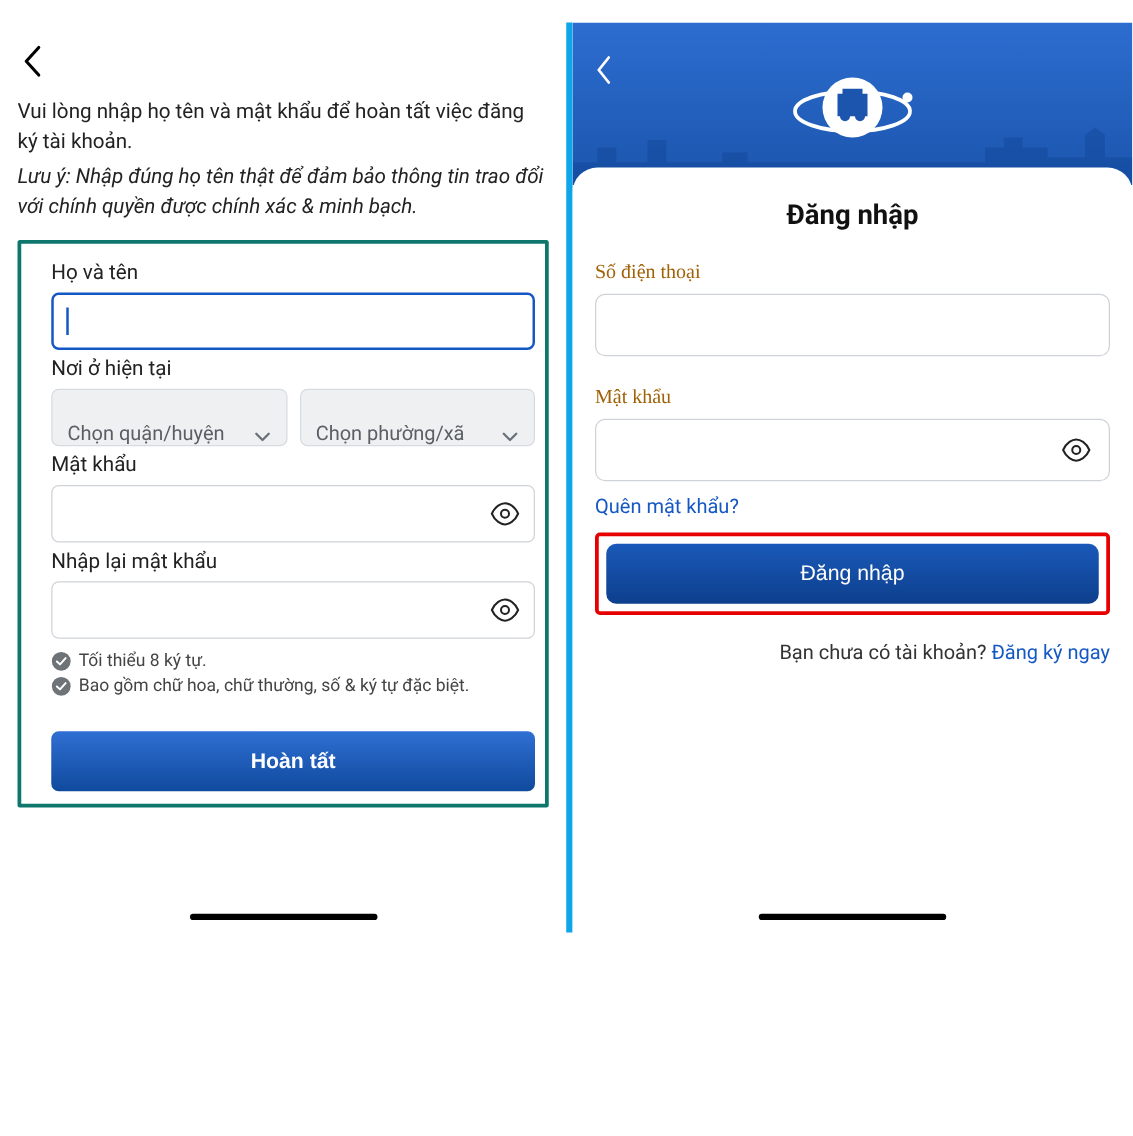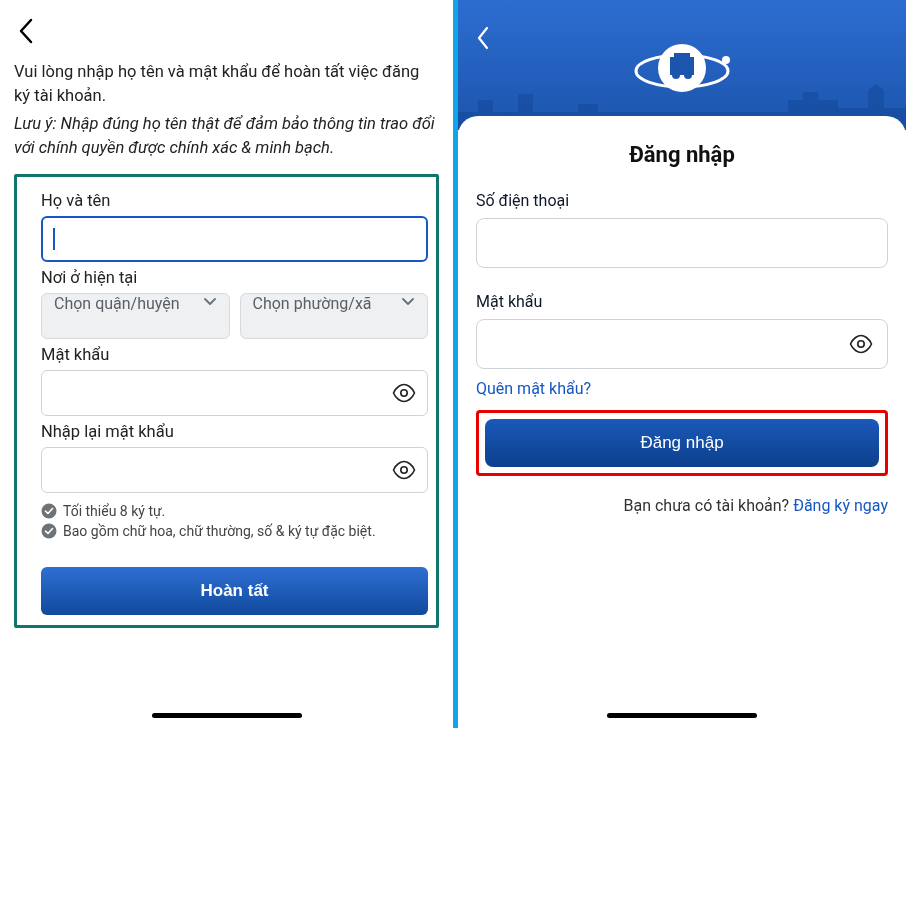--- a/index.html
+++ b/index.html
@@ -11,20 +11,21 @@
     display: flex;
     overflow: hidden;
   }
   .phone {
     width: 453px;
     height: 728px;
     position: relative;
     background: #fff;
     flex-shrink: 0;
     overflow: hidden;
+    margin-top: 18px;
   }
   .phone + .phone { border-left: 5px solid #0ea5e9; }
 
   
   .l-back {
     position: absolute; top: 18px; left: 18px;
     font-size: 28px; color: #000; cursor: pointer;
   }
   .l-body { padding: 60px 14px 0 14px; }
   .l-intro { font-size: 16.5px; color: #222; line-height: 1.45; }
@@ -55,21 +56,21 @@
     animation: blink 1s step-start infinite;
   }
   @keyframes blink { 50% { opacity: 0; } }
 
   .row2 { display: flex; gap: 10px; }
   .sel {
     flex: 1; height: 46px;
     border: 1px solid #d7dbe0;
     background: #eef0f2;
     border-radius: 6px;
-    display: flex; align-items: flex-start; justify-content: space-between;
+    display: flex; align-items: flex-end; justify-content: space-between;
     padding: 0 12px;
     color: #5a5f66; font-size: 16px;
     cursor: pointer;
   }
   .chev { color: #6a7078; }
 
   .pw-wrap { position: relative; }
   .eye {
     position: absolute; right: 12px; top: 50%; transform: translateY(-50%);
     color: #222; cursor: pointer;
@@ -120,21 +121,21 @@
   }
 
   .r-sheet {
     position: absolute; top: 116px; left: 0; right: 0; bottom: 0;
     background: #fff;
     border-top-left-radius: 20px;
     border-top-right-radius: 20px;
     padding: 26px 18px 0 18px;
   }
   .r-title { font-size: 22px; font-weight: 700; color: #111; text-align: center; }
-  .r-lbl { font-size: 16px; color: #0f172a; margin-top: 24px; margin-bottom: 8px; }
+  .r-lbl { font-size: 16px; color: #a16207; margin-top: 24px; margin-bottom: 8px; font-family: Liberation Serif, serif; }
   .r-field {
     width: 100%; height: 50px;
     border: 1px solid #cfd3d8;
     border-radius: 8px;
     background: #fff;
     padding: 0 12px;
     position: relative;
   }
   .forgot {
     margin-top: 10px;

